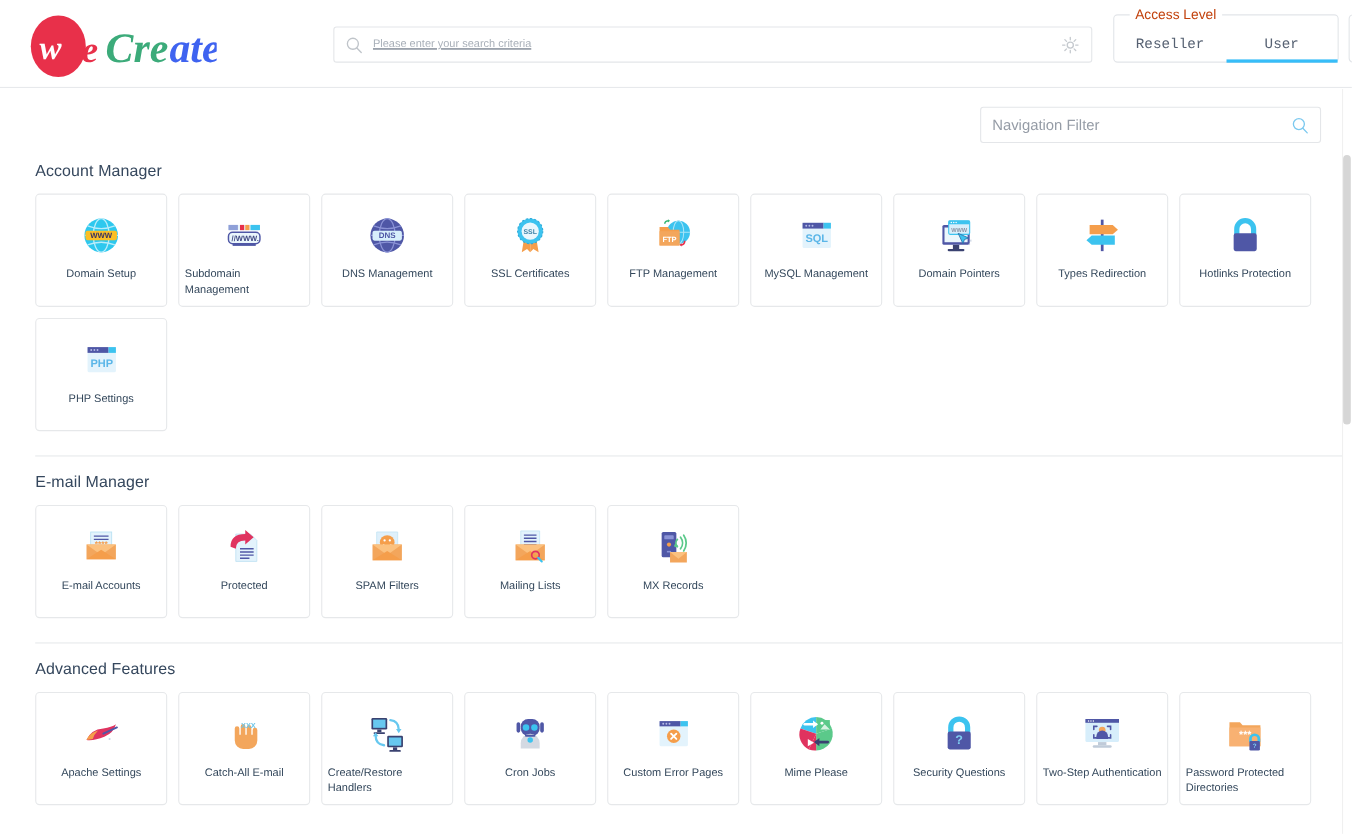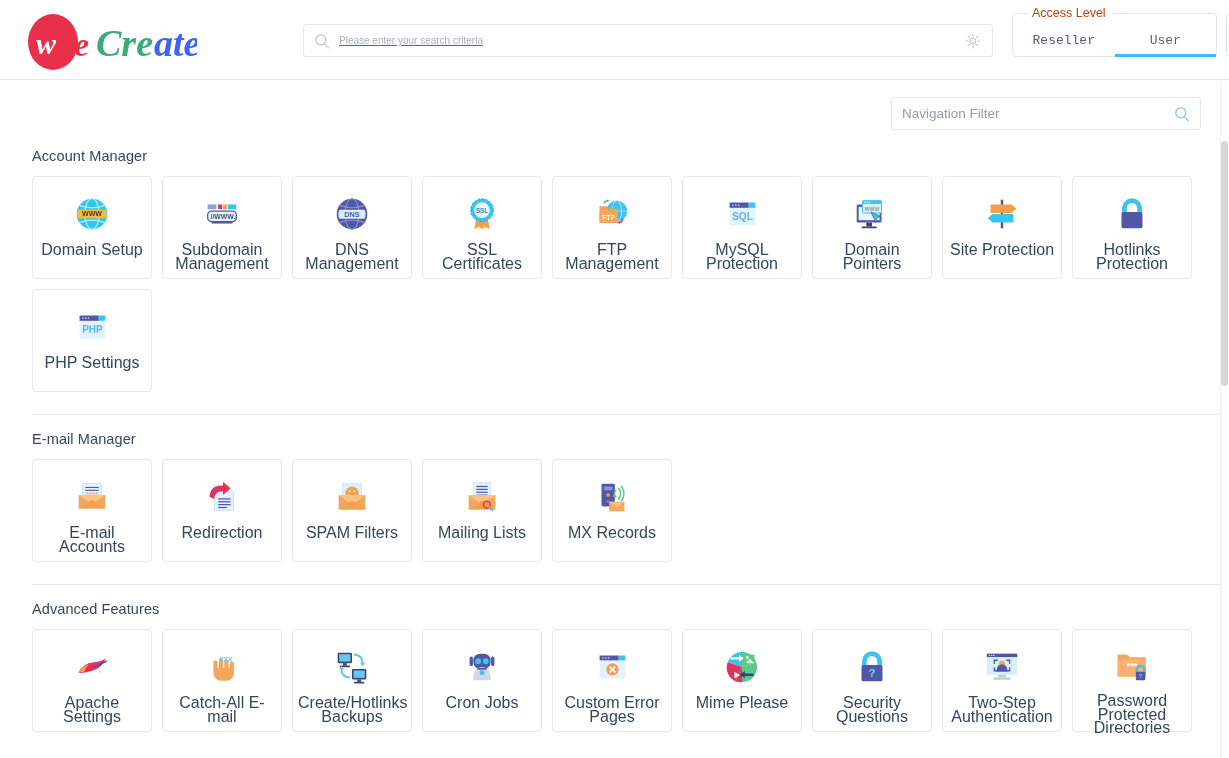--- a/index.html
+++ b/index.html
@@ -171,24 +171,24 @@
     cursor: pointer;
     text-decoration: none;
   }
   .card-icon {
     width: 44px; height: 44px;
     display: flex; align-items: flex-end; justify-content: center;
     margin-bottom: 8px;
   }
   .card-icon svg { display: block; }
   .card-label {
-    font-size: 16px;
+    font-size: 10px;
     line-height: 13.5px;
     color: #33475b;
-    text-align: center;
+    text-align: left;
     padding: 0 5px;
     max-width: 118px;
   }
 
   
   .vscroll-track {
     position: absolute;
     right: 0; top: 81px;
     width: 9px;
     height: 677px;
@@ -355,21 +355,21 @@
             <svg viewBox="0 0 44 44" width="42" height="42">
  <rect x="9" y="10" width="27" height="24" rx="1.5" fill="#e3f3fc"></rect>
  <rect x="9" y="10" width="20" height="5.5" fill="#4f57a6"></rect>
  <rect x="29" y="10" width="7" height="5.5" fill="#3cc3ef"></rect>
  <circle cx="12.5" cy="12.8" r="0.9" fill="#b6bce6"></circle>
               <circle cx="15.5" cy="12.8" r="0.9" fill="#b6bce6"></circle>
               <circle cx="18.5" cy="12.8" r="0.9" fill="#b6bce6"></circle>
  <text x="22.5" y="28.5" text-anchor="middle" font-family="Liberation Sans, sans-serif" font-size="10.5" font-weight="bold" fill="#5bb6e8">SQL</text>
 </svg>
           </span>
-          <span class="card-label">MySQL Protection</span>
+          <span class="card-label">MySQL Management</span>
         </a>
         <a class="card">
           <span class="card-icon">
             <svg viewBox="0 0 44 44" width="42" height="42">
  <rect x="6" y="12" width="26" height="19" rx="1.5" fill="#4f57a6"></rect>
  <rect x="8" y="14.5" width="22" height="14" fill="#eaf6fc"></rect>
  <rect x="12" y="8" width="20" height="13" rx="1.2" fill="#d7eefb" stroke="#3cc3ef" stroke-width="1"></rect>
  <rect x="12" y="8" width="20" height="3.4" fill="#3cc3ef"></rect>
  <circle cx="14.5" cy="9.7" r="0.7" fill="#fff"></circle>
               <circle cx="16.8" cy="9.7" r="0.7" fill="#fff"></circle>
@@ -384,21 +384,21 @@
           <span class="card-label">Domain Pointers</span>
         </a>
         <a class="card">
           <span class="card-icon">
             <svg viewBox="0 0 44 44" width="42" height="42">
  <rect x="20.7" y="7" width="2.6" height="30" fill="#4f57a6"></rect>
  <path d="M10 12 h22 l5 4.5 l-5 4.5 h-22 z" fill="#f59e4b"></path>
  <path d="M34 22 h-22 l-5 4.5 l5 4.5 h22 z" fill="#3cc3ef"></path>
 </svg>
           </span>
-          <span class="card-label">Site Protection</span>
+          <span class="card-label">Types Redirection</span>
         </a>
         <a class="card">
           <span class="card-icon">
             <svg viewBox="0 0 44 44" width="42" height="42">
  <path d="M14 21 v-5 a8 8 0 0 1 16 0 v5" fill="none" stroke="#3cc3ef" stroke-width="5"></path>
  <rect x="11" y="20" width="22" height="17" rx="2" fill="#4f57a6"></rect>
 </svg>
           </span>
           <span class="card-label">Hotlinks Protection</span>
         </a>
@@ -442,21 +442,21 @@
  <path d="M14 10 h14 l6 6 v20 h-20 z" fill="#e3f3fc" stroke="#c3e3f3" stroke-width="0.9"></path>
  <g stroke="#4f57a6" stroke-width="1.3">
   <line x1="18" y1="24" x2="31" y2="24"></line>
                 <line x1="18" y1="27" x2="31" y2="27"></line>
   <line x1="18" y1="30" x2="31" y2="30"></line>
                 <line x1="18" y1="33" x2="27" y2="33"></line>
  </g>
  <path d="M9 22 q0 -12 14 -12 v-4 l8 7 l-8 7 v-4 q-9 0 -9 8 z" fill="#e0335f"></path>
 </svg>
           </span>
-          <span class="card-label">Redirection</span>
+          <span class="card-label">Protected</span>
         </a>
         <a class="card">
           <span class="card-icon">
             <svg viewBox="0 0 44 44" width="42" height="42">
  <path d="M12 8 h20 v16 h-20 z" fill="#dff0fb" stroke="#c3e3f3" stroke-width="0.8"></path>
  <circle cx="22" cy="18" r="7" fill="#f59e4b"></circle>
  <circle cx="19.5" cy="16" r="1.1" fill="#fff"></circle>
               <circle cx="24.5" cy="16" r="1.1" fill="#fff"></circle>
  <path d="M18.5 20 a4 4 0 0 0 7 0" fill="none" stroke="#fff" stroke-width="1.3" stroke-linecap="round"></path>
  <path d="M8 20 h28 v15 h-28 z" fill="#f3a65c"></path>
@@ -540,21 +540,21 @@
  <rect x="22" y="24" width="15" height="11" rx="1.2" fill="#3a4270"></rect>
  <rect x="23.6" y="25.6" width="11.8" height="7.8" fill="#67c8ef"></rect>
  <rect x="27.5" y="35" width="4" height="2.5" fill="#3a4270"></rect>
  <rect x="24" y="37.5" width="11" height="1.8" rx="0.9" fill="#3a4270"></rect>
  <path d="M25 9 q8 1 8 9" fill="none" stroke="#67c8ef" stroke-width="2.2" stroke-linecap="round"></path>
  <path d="M30.4 17.5 l2.6 4 l2.6 -4 z" fill="#67c8ef"></path>
  <path d="M19 33 q-8 -1 -8 -9" fill="none" stroke="#67c8ef" stroke-width="2.2" stroke-linecap="round"></path>
  <path d="M8.4 24.5 l2.6 -4 l2.6 4 z" fill="#67c8ef"></path>
 </svg>
           </span>
-          <span class="card-label">Create/Hotlinks Backups</span>
+          <span class="card-label">Create/Restore Handlers</span>
         </a>
         <a class="card">
           <span class="card-icon">
             <svg viewBox="0 0 44 44" width="42" height="42">
  <rect x="9" y="11" width="3.5" height="10" rx="1.7" fill="#4f57a6"></rect>
  <rect x="31.5" y="11" width="3.5" height="10" rx="1.7" fill="#4f57a6"></rect>
  <rect x="13" y="8" width="18" height="16" rx="7" fill="#4f57a6"></rect>
  <circle cx="18" cy="16" r="3.1" fill="#3cc3ef"></circle>
  <circle cx="26" cy="16" r="3.1" fill="#3cc3ef"></circle>
  <path d="M13 36 v-5 a9 9 0 0 1 18 0 v5 z" fill="#d3d9e2"></path>

